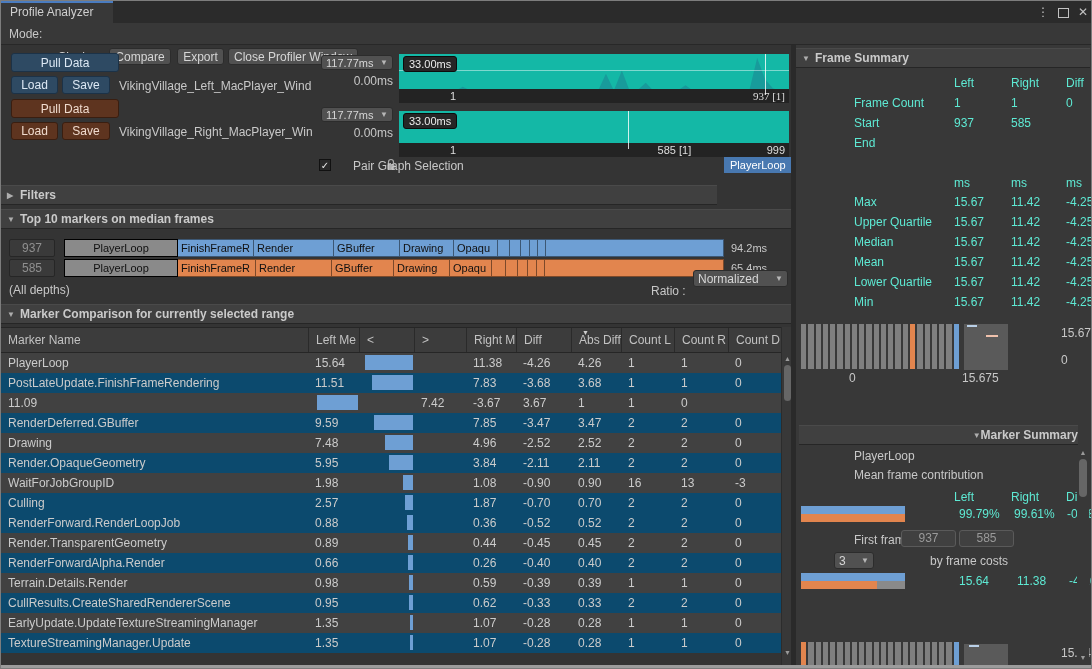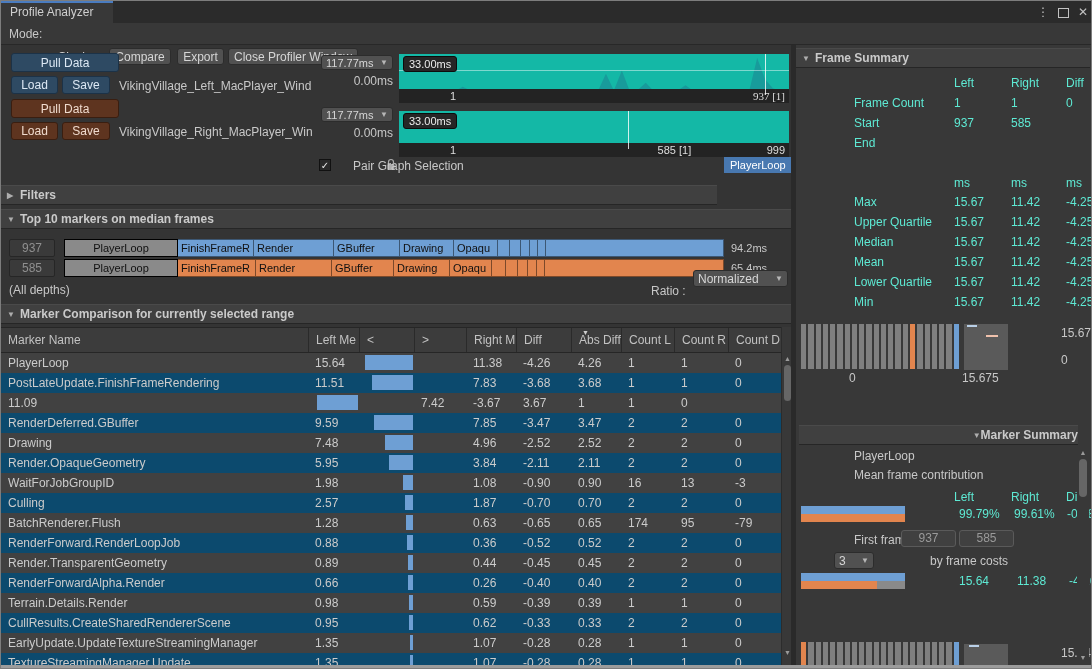--- a/index.html
+++ b/index.html
@@ -359,34 +359,20 @@
           <div class="bar" style="width: 8px;"></div>
         </div>
         <div class="bc"></div>
         <div class="tc">1.87</div>
         <div class="tc">-0.70</div>
         <div class="tc">0.70</div>
         <div class="tc">2</div>
         <div class="tc">2</div>
         <div class="tc">0</div>
       </div>
-      <div class="cmp-row even" style="grid-template-columns: 307px 51px 55px 52px 50px 55px 50px 53px 54px 53px;">
-        <div class="tc">BatchRenderer.Flush</div>
-        <div class="tc">1.28</div>
-        <div class="bc">
-          <div class="bar" style="width: 7px;"></div>
-        </div>
-        <div class="bc"></div>
-        <div class="tc">0.63</div>
-        <div class="tc">-0.65</div>
-        <div class="tc">0.65</div>
-        <div class="tc">174</div>
-        <div class="tc">95</div>
-        <div class="tc">-79</div>
-      </div>
       <div class="cmp-row odd" style="grid-template-columns: 307px 51px 55px 52px 50px 55px 50px 53px 54px 53px;">
         <div class="tc">RenderForward.RenderLoopJob</div>
         <div class="tc">0.88</div>
         <div class="bc">
           <div class="bar" style="width: 6px;"></div>
         </div>
         <div class="bc"></div>
         <div class="tc">0.36</div>
         <div class="tc">-0.52</div>
         <div class="tc">0.52</div>

